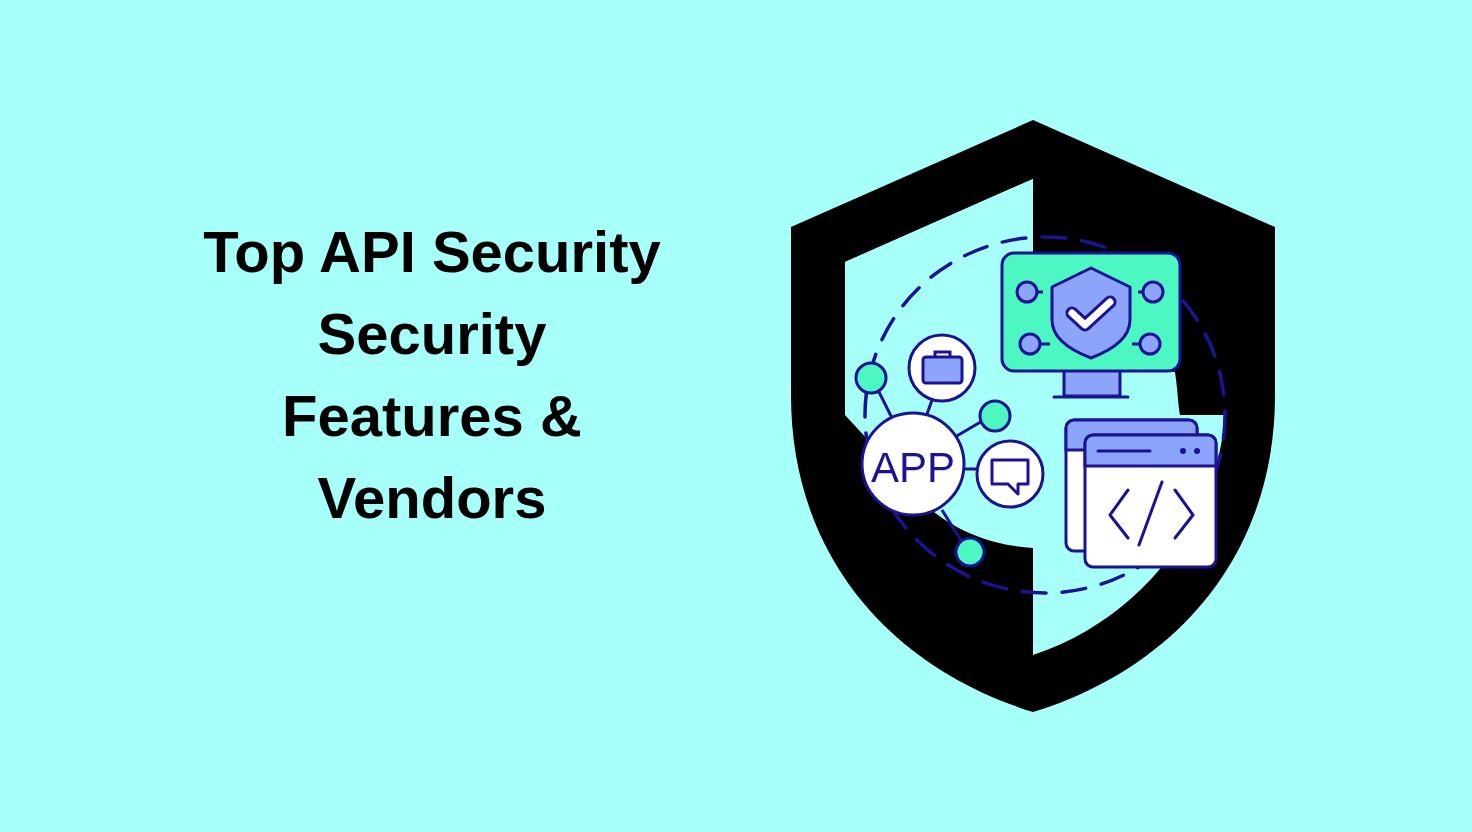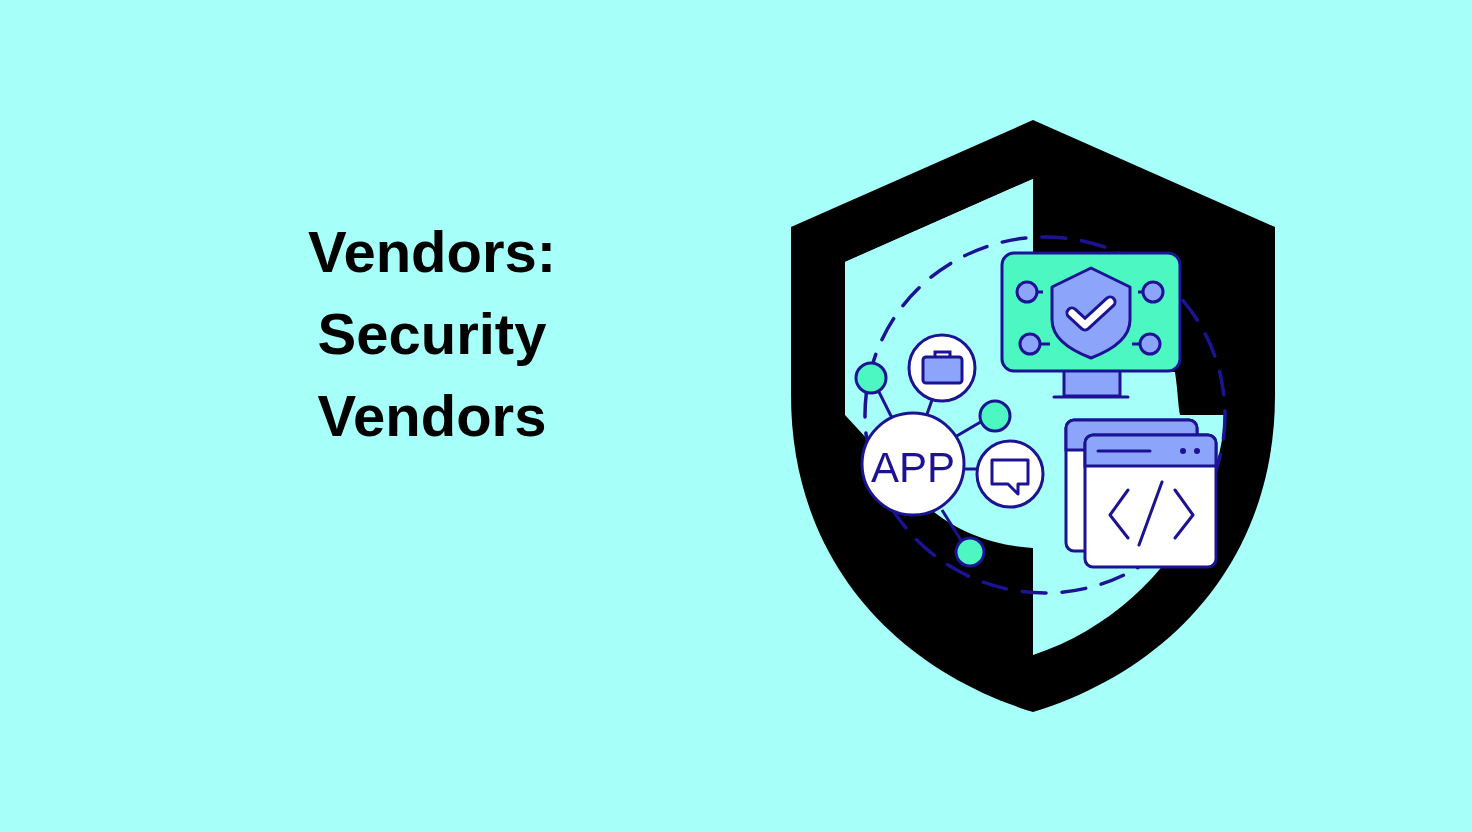--- a/index.html
+++ b/index.html
@@ -26,22 +26,23 @@
     .illustration {
       position: absolute;
       left: 0; top: 0;
       width: 1472px; height: 832px;
     }
   </style>
 </head>
 <body>
 
 <div class="title-block">
-  <span class="title-line">Vendors:</span>
+  <span class="title-line">Top API Security</span>
   <span class="title-line">Security</span>
+  <span class="title-line">Features &amp;</span>
   <span class="title-line">Vendors</span>
 </div>
 
 <svg class="illustration" width="1472" height="832" viewBox="0 0 1472 832" xmlns="http://www.w3.org/2000/svg">
 
   <g>
     <path d="M1033 120 L1275 227 L1275 395 C1275 560 1170 670 1033 712 C896 670 791 560 791 395 L791 227 Z" fill="#000000"></path>
 
     <path d="M845 262 L1033 179 L1033 372 L845 372 Z" fill="#a6fff9"></path>
     <path d="M845 262 L1033 179 L1033 372 L845 372 Z" fill="#a6fff9"></path>

